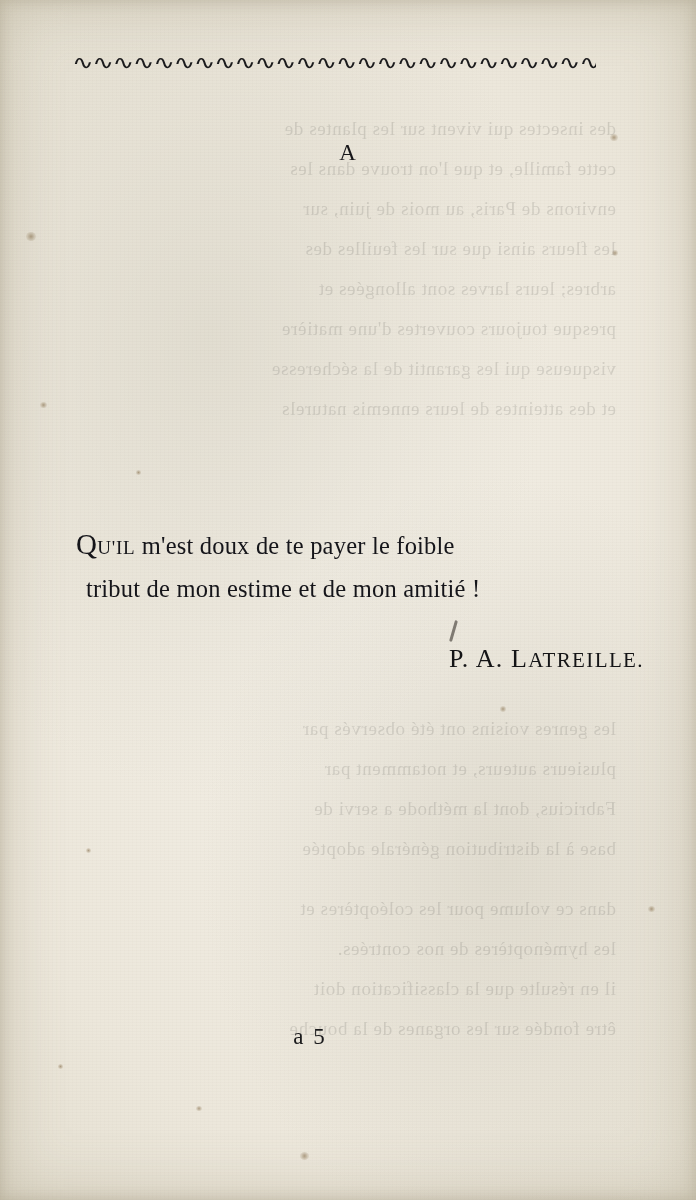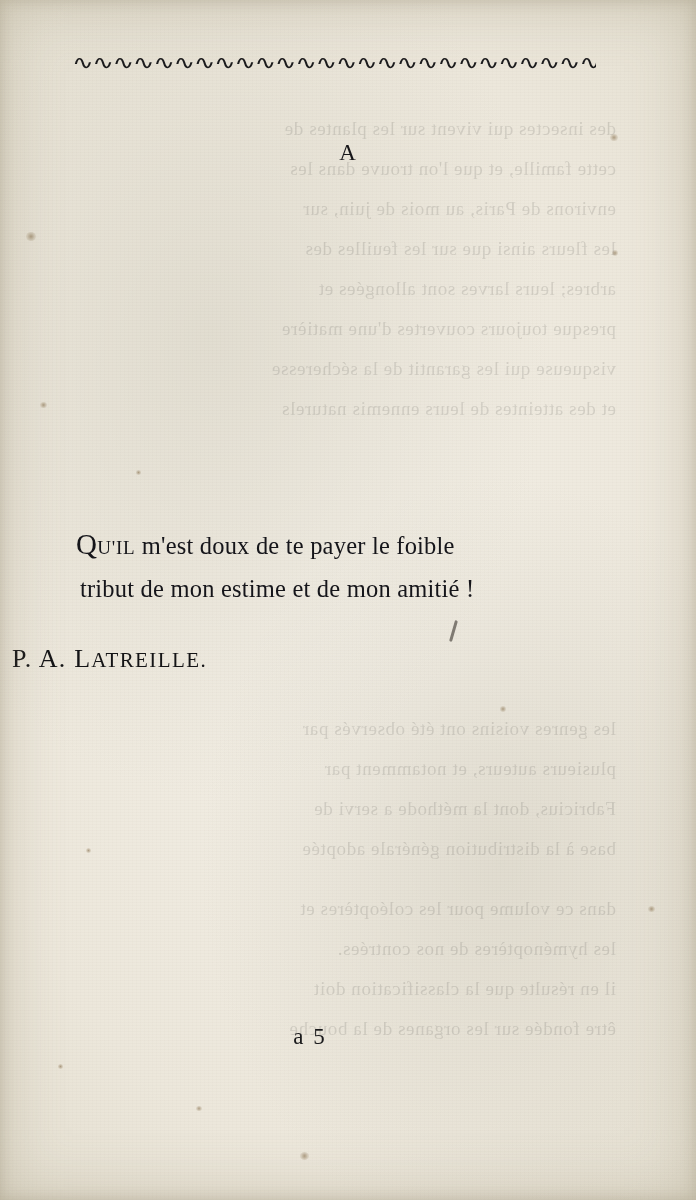--- a/index.html
+++ b/index.html
@@ -143,29 +143,29 @@
   .body-text .dropcap {
     font-size: 29px;
   }
   .body-text .smallcaps {
     font-size: 19px;
     letter-spacing: 0.8px;
     margin-top: 43px;
   }
   .body-text .l2 {
     display: block;
-    margin-left: 4px;
+    margin-left: 10px;
   }
 
   .signature {
     position: absolute;
     top: 644px;
-    left: 12px;
+    left: 4px;
     width: 640px;
-    text-align: left;
+    text-align: right;
     font-size: 26px;
     letter-spacing: 1.2px;
     font-family: "Liberation Serif", serif;
     color: #141416;
   }
   .signature .sc {
     font-size: 21px;
     letter-spacing: 1.4px;
   }
 

